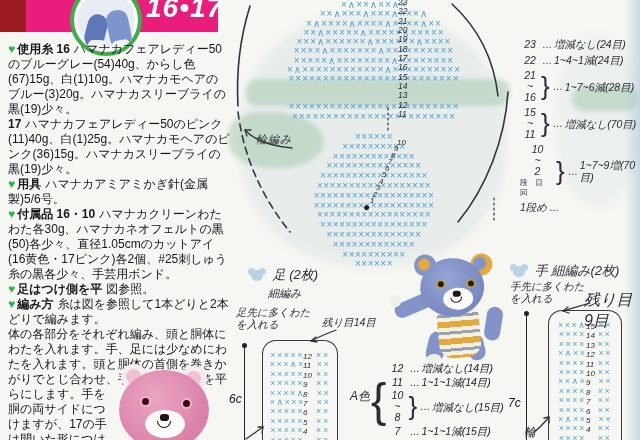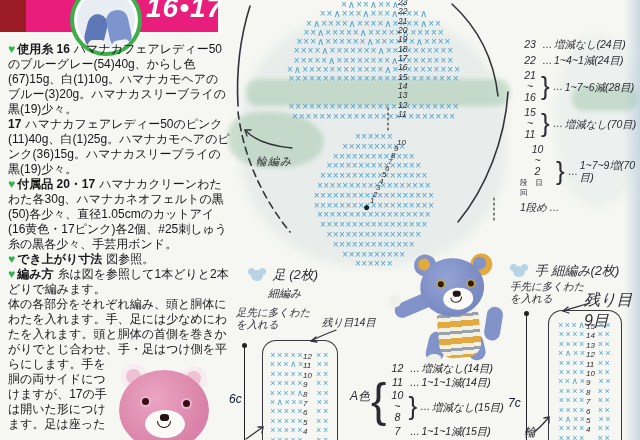--- a/index.html
+++ b/index.html
@@ -26,21 +26,21 @@
 
 .big-chart{position:absolute;left:232px;top:0;width:292px;height:286px}
 .bc-rows{position:absolute;left:6px;top:0;width:272px;text-align:center}
 .srow{font-size:10px;line-height:9.3px;min-height:9.3px;color:#4da0cf;letter-spacing:1px;white-space:pre}
 .bc-nums{position:absolute;left:166px;top:-2px}
 .cnum{font-size:8.5px;line-height:9.35px;color:#2b2c33;font-style:italic}
 .circle-chart{position:absolute;left:58px;top:132px;width:168px;height:140px;text-align:center;overflow:hidden}
 .srow2{font-size:10px;line-height:9.8px;color:#4da0cf;letter-spacing:.5px;white-space:pre}
 .center-ring{position:absolute;left:131px;top:200px;font-size:12px;color:#15242c}
 .rad{position:absolute;font-size:8px;font-style:italic;color:#2b2c33}
-.round-label{position:absolute;left:24px;top:154px;font-size:11px;color:#2b2c33;letter-spacing:1px}
+.round-label{position:absolute;left:24px;top:132px;font-size:11px;color:#2b2c33;letter-spacing:1px}
 
 .hcol{position:absolute;left:520px;top:38px;width:118px;color:#2b2c33}
 .hrow{display:flex;align-items:center;margin-bottom:4px}
 .hrange{display:flex;flex-direction:column;align-items:center;min-width:20px}
 .rline{font-size:10.5px;line-height:11px;font-style:italic}
 .hbrace{font-size:26px;font-weight:200;margin:0 1px;color:#2b2c33}
 .hsep{font-size:10px;margin:0 2px}
 .htext{font-size:10.5px;font-style:italic;white-space:pre-line;line-height:12px}
 .hnote{font-size:7.5px;letter-spacing:3px;margin-top:1px}
 
@@ -91,22 +91,23 @@
   <div class="mitt" style="left:12px;top:26px;width:20px;height:34px;background:#5d77b8;transform:rotate(14deg)"></div>
   <div class="mitt" style="left:34px;top:22px;width:22px;height:38px;background:#7d95cc;transform:rotate(-12deg)"></div>
   <div class="mitt" style="left:14px;top:52px;width:18px;height:10px;background:#f2f2ee"></div>
   <div class="mitt" style="left:38px;top:52px;width:18px;height:10px;background:#f2f2ee;transform:rotate(-10deg)"></div>
 </div>
 <div class="header-title">16•17</div>
 
 <div class="materials">
     <div class="para"><div class="heart" style="display: inline;">♥</div><div class="ptitle" style="display: inline;">使用糸 16</div><div class="ptext">ハマナカフェアレディー50のブルーグレー(54)40g、からし色(67)15g、白(1)10g。ハマナカモヘアのブルー(3)20g。ハマナカスリーブライの黒(19)少々。</div></div>
     <div class="para"><div class="ptitle" style="display: inline;">17</div><div class="ptext">ハマナカフェアレディー50のピンク(11)40g、白(1)25g。ハマナカモヘアのピンク(36)15g。ハマナカスリーブライの黒(19)少々。</div></div>
-    <div class="para"><div class="heart" style="display: inline;">♥</div><div class="ptitle" style="display: inline;">付属品 20・17</div><div class="ptext">ハマナカクリーンわたわた各30g、ハマナカネオフェルトの黒(50)各少々、直径1.05cmのカットアイ(16黄色・17ピンク)各2個、#25刺しゅう糸の黒各少々、手芸用ボンド。</div></div>
-    <div class="para"><div class="heart" style="display: inline;">♥</div><div class="ptitle" style="display: inline;">でき上がり寸法</div><div class="ptext">図参照。</div></div>
+    <div class="para"><div class="heart" style="display: inline;">♥</div><div class="ptitle" style="display: inline;">用具</div><div class="ptext">ハマナカアミアミかぎ針(金属製)5/6号。</div></div>
+    <div class="para"><div class="heart" style="display: inline;">♥</div><div class="ptitle" style="display: inline;">付属品 16・10</div><div class="ptext">ハマナカクリーンわたわた各30g、ハマナカネオフェルトの黒(50)各少々、直径1.05cmのカットアイ(16黄色・17ピンク)各2個、#25刺しゅう糸の黒各少々、手芸用ボンド。</div></div>
+    <div class="para"><div class="heart" style="display: inline;">♥</div><div class="ptitle" style="display: inline;">足はつけ側を平</div><div class="ptext">図参照。</div></div>
     <div class="para"><div class="heart" style="display: inline;">♥</div><div class="ptitle" style="display: inline;">編み方</div><div class="ptext">糸は図を参照して1本どりと2本どりで編みます。</div></div>
     <div class="para"><div class="ptext">体の各部分をそれぞれ編み、頭と胴体にわたを入れます。手、足には少なめにわたを入れます。頭と胴体の首側を巻きかがりでとじ合わせ、手・足はつけ側を平</div></div>
     <div class="para narrow"><div class="ptext">らにします。手を胴の両サイドにつけますが、17の手は開いた形につけます。足は座った</div></div>
   </div>
 
 <div class="photo" style="left:95px;top:362px;width:133px;height:78px;overflow:hidden">
   <div class="ear" style="left:26px;top:2px;width:26px;height:26px;background:#f7ecef"></div>
   <div class="ear" style="left:86px;top:4px;width:26px;height:26px;background:#f7ecef"></div>
   <div class="ear" style="left:31px;top:7px;width:15px;height:15px;background:#eec2d4"></div>
   <div class="ear" style="left:91px;top:9px;width:15px;height:15px;background:#eec2d4"></div>

